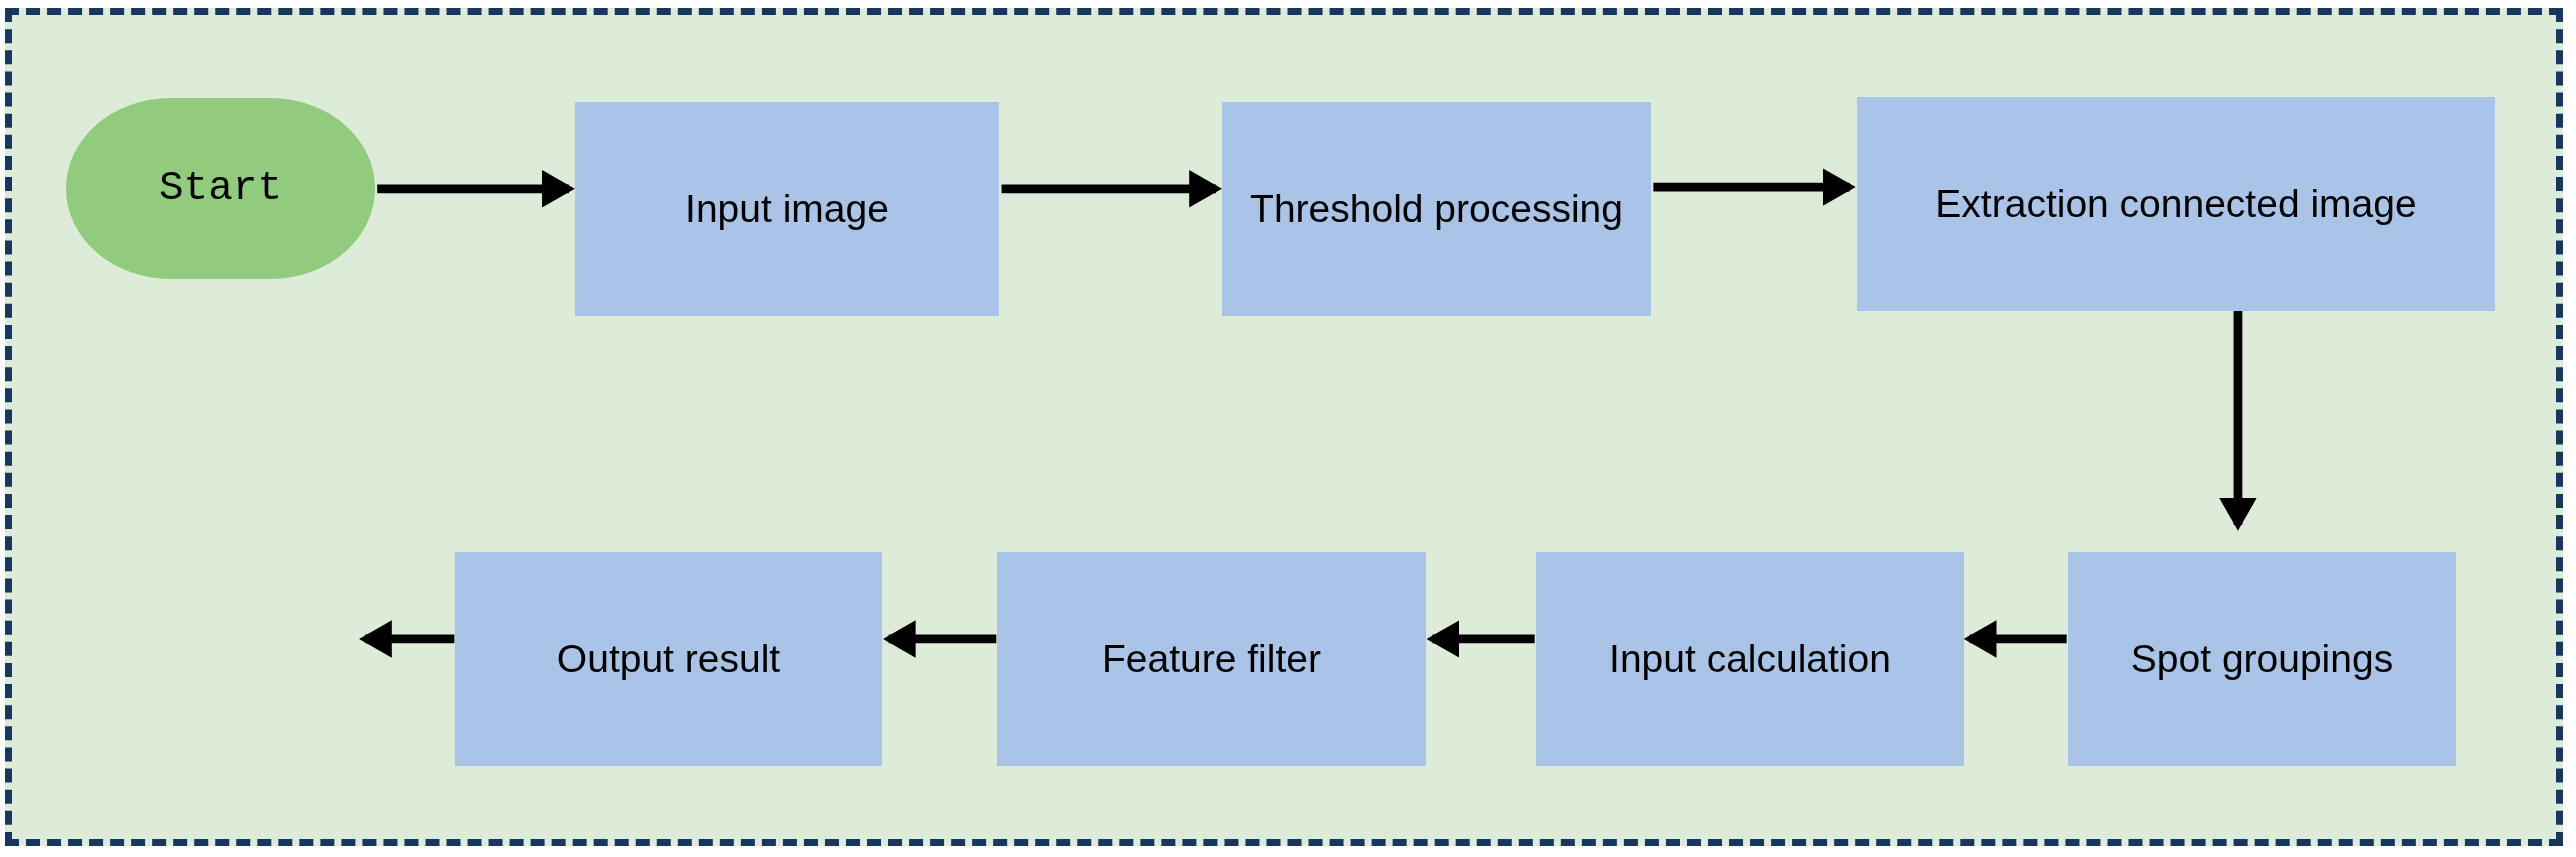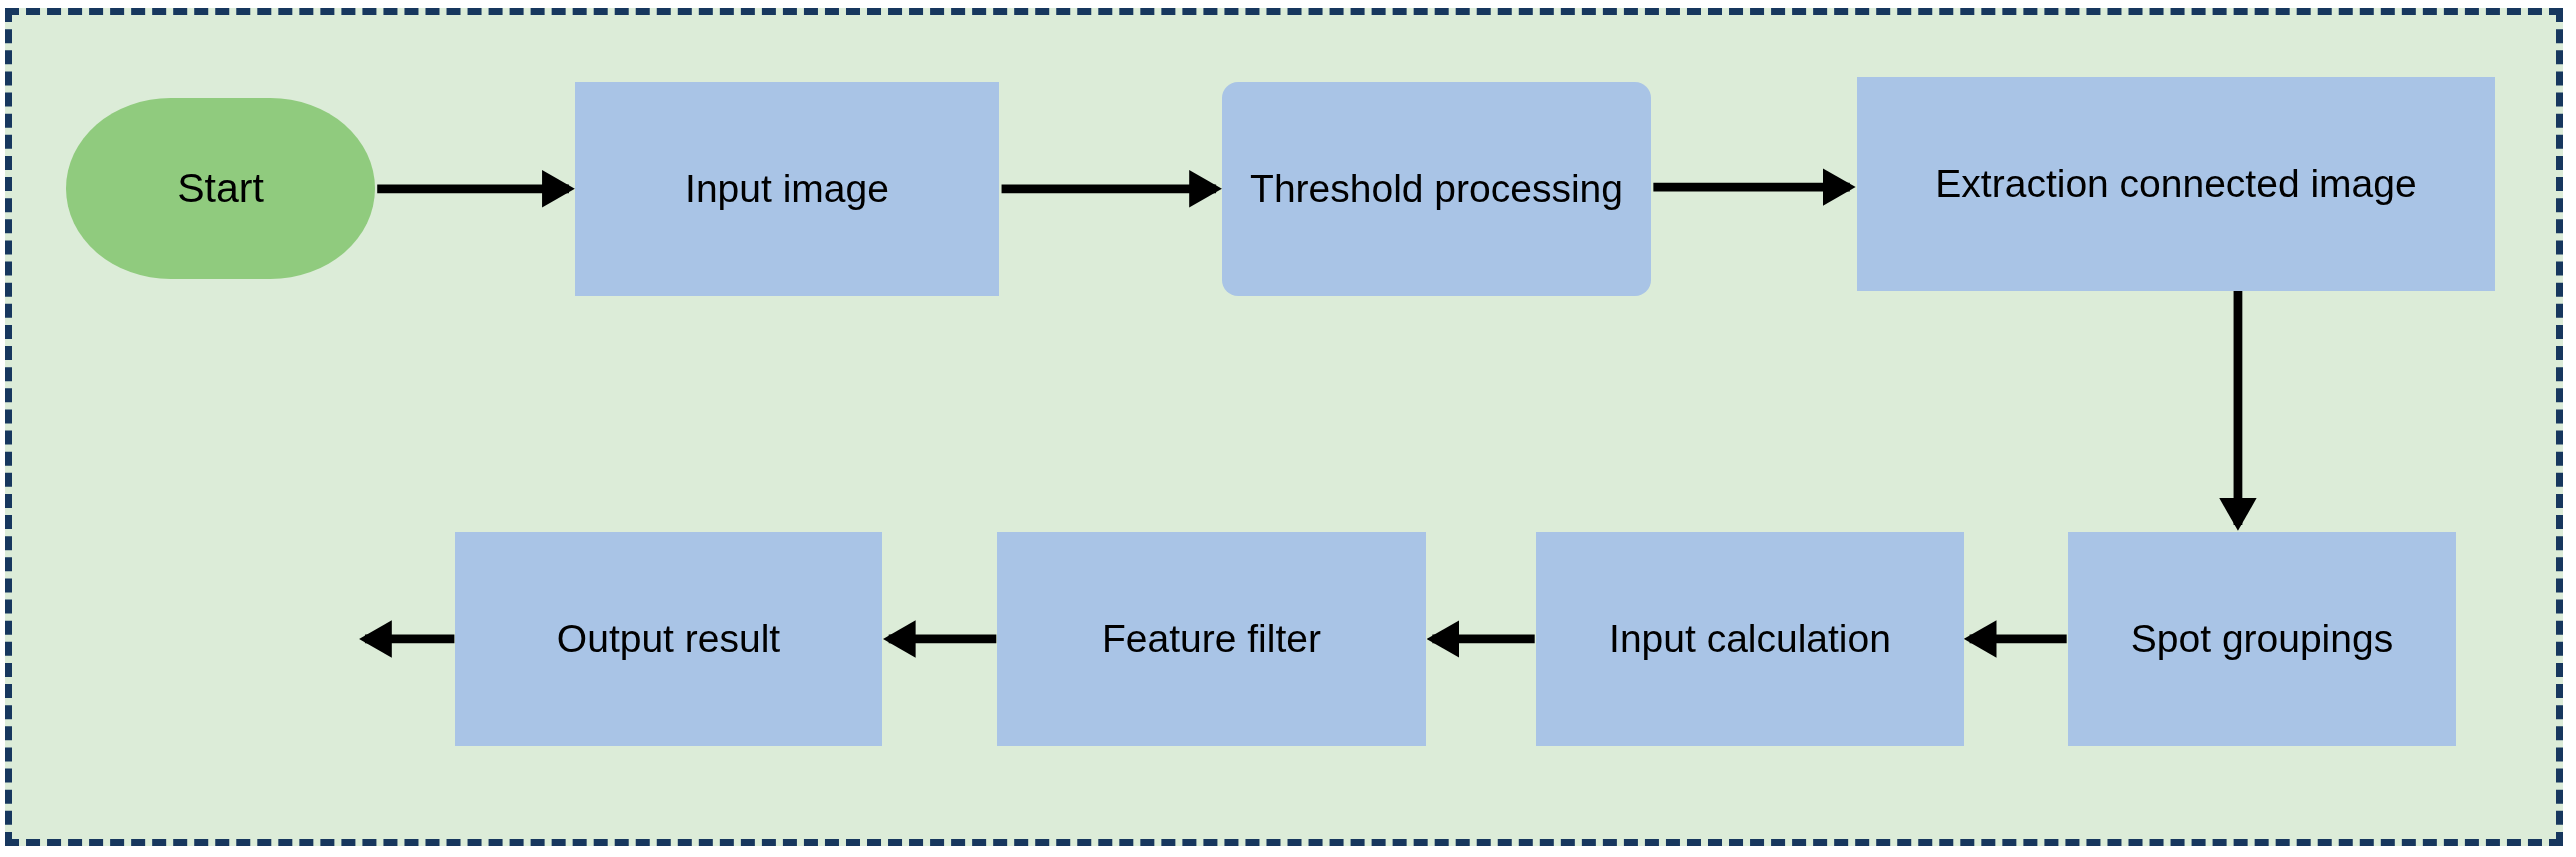--- a/index.html
+++ b/index.html
@@ -37,34 +37,34 @@
     display: flex;
     align-items: center;
     justify-content: center;
     text-align: center;
     color: #000000;
     font-size: 39px;
     line-height: 1.55;
     box-sizing: border-box;
     padding: 0 17.5px;
   }
-  .process { background: #a9c4e6; }
+  .process { background: #a9c4e6; margin-top: 20px; }
   .terminator { font-size: 41px; }
   .terminator.start {
     background: #90cb7e;
     border-radius: 105px / 91px;
   }
   .terminator.end {
     background: #fab17e;
     border-radius: 99px / 77px;
   }
   
-  #n-start   { left: 66px;  top: 98px; width: 309px;  height: 181px; }
+  #n-start   { left: 66px;  top: 98px; width: 309px;  height: 181px; font-family: Liberation Mono, monospace; }
   #n-input   { left: 575px;  top: 82px; width: 424px;  height: 214px; }
-  #n-thresh  { left: 1222px; top: 82px; width: 429px;  height: 214px; border-radius: 16px; }
+  #n-thresh  { left: 1222px; top: 82px; width: 429px;  height: 214px; }
   #n-extract { left: 1857px; top: 77px; width: 638px; height: 214px; }
   #n-group   { left: 2068px; top: 532px; width: 388px;  height: 214px; }
   #n-calc    { left: 1536px; top: 532px; width: 428px;  height: 214px; }
   #n-filter  { left: 997px; top: 532px; width: 429px;  height: 214px; }
   #n-output  { left: 455px;  top: 532px; width: 427px;  height: 214px; }
   #n-end     { left: 66px;  top: 563px; width: 292px;  height: 153px; }
 </style>
 </head>
 <body>
 

